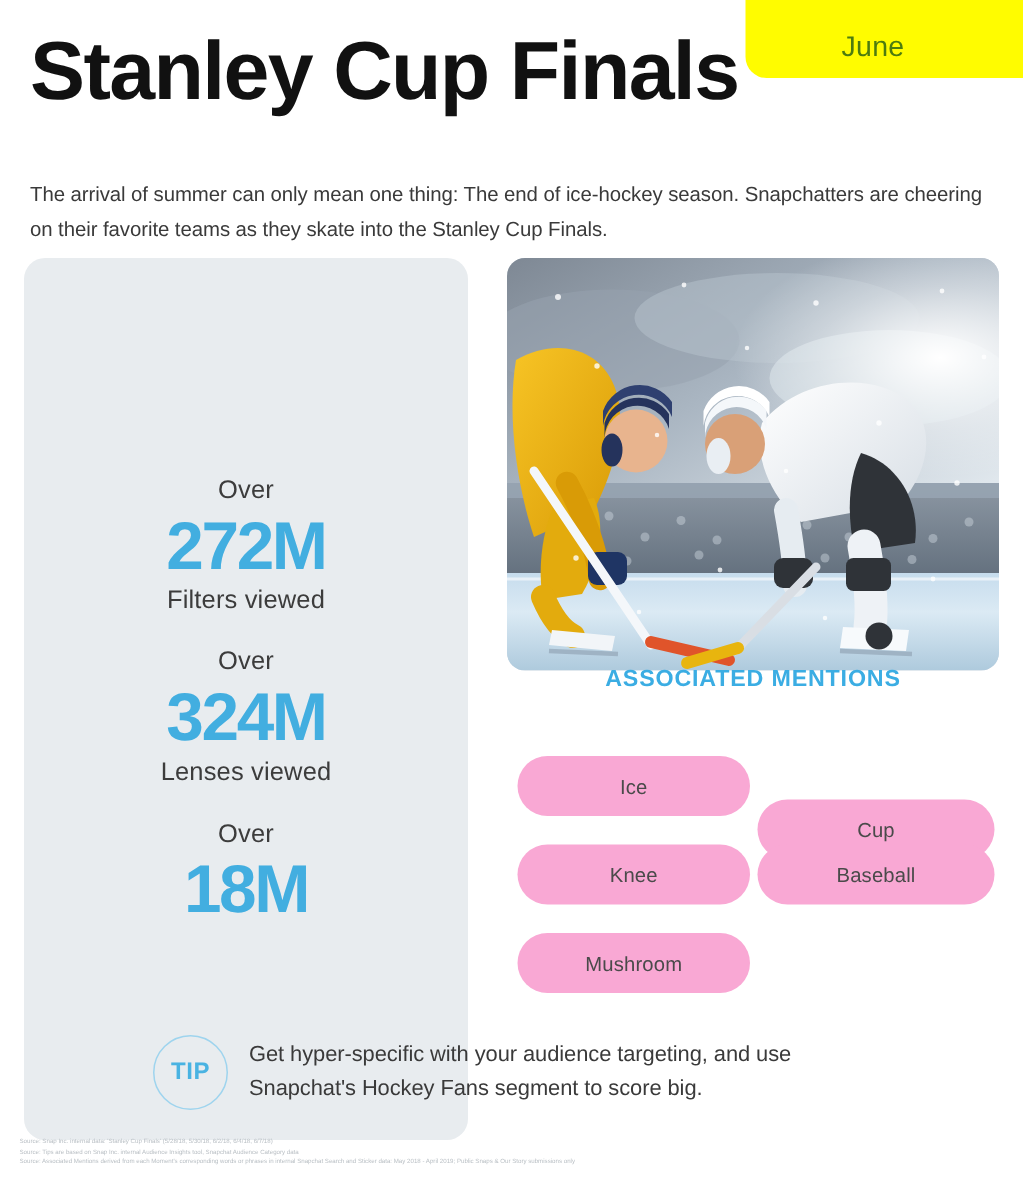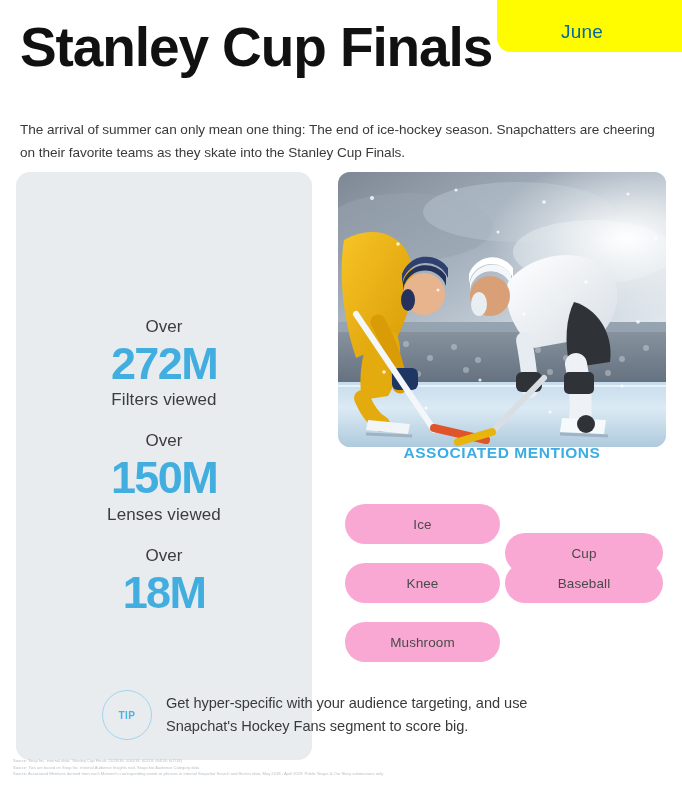--- a/index.html
+++ b/index.html
@@ -26,21 +26,21 @@
     background: #FFFC00;
     border-bottom-left-radius: 14px;
     display: flex;
     align-items: center;
     justify-content: center;
     padding-right: 30px;
     box-sizing: border-box;
   }
   .month-badge span {
     font-size: 19px;
-    color: #0369a1;
+    color: #4d7c0f;
     letter-spacing: .2px;
     margin-top: 12px;
   }
 
   .page-title {
     position: absolute;
     top: 17px;
     left: 20px;
     font-size: 55px;
     font-weight: bold;
@@ -157,21 +157,21 @@
   }
   .tip-circle {
     width: 48px;
     height: 48px;
     min-width: 48px;
     border: 1.4px solid #9ed4ee;
     border-radius: 50%;
     display: flex;
     align-items: center;
     justify-content: center;
-    font-size: 10px;
+    font-size: 16px;
     font-weight: bold;
     color: #49B3E2;
     letter-spacing: .4px;
     margin-top: 2px;
   }
   .tip-text {
     margin-left: 14px;
     font-size: 14.6px;
     line-height: 1.55;
     color: #3a3a3a;
@@ -206,21 +206,21 @@
 <p class="intro">The arrival of summer can only mean one thing: The end of ice-hockey season. Snapchatters are cheering on their favorite teams as they skate into the Stanley Cup Finals.</p>
 
 <div class="stats-panel">
   <div class="stat">
     <div class="stat-over">Over</div>
     <div class="stat-value">272M</div>
     <div class="stat-label">Filters viewed</div>
   </div>
   <div class="stat">
     <div class="stat-over">Over</div>
-    <div class="stat-value">150M</div>
+    <div class="stat-value">324M</div>
     <div class="stat-label">Lenses viewed</div>
   </div>
   <div class="stat">
     <div class="stat-over">Over</div>
     <div class="stat-value">18M</div>
   </div>
 </div>
 
 <div class="photo">
   <svg viewBox="0 0 328 275" preserveAspectRatio="xMidYMid slice">

